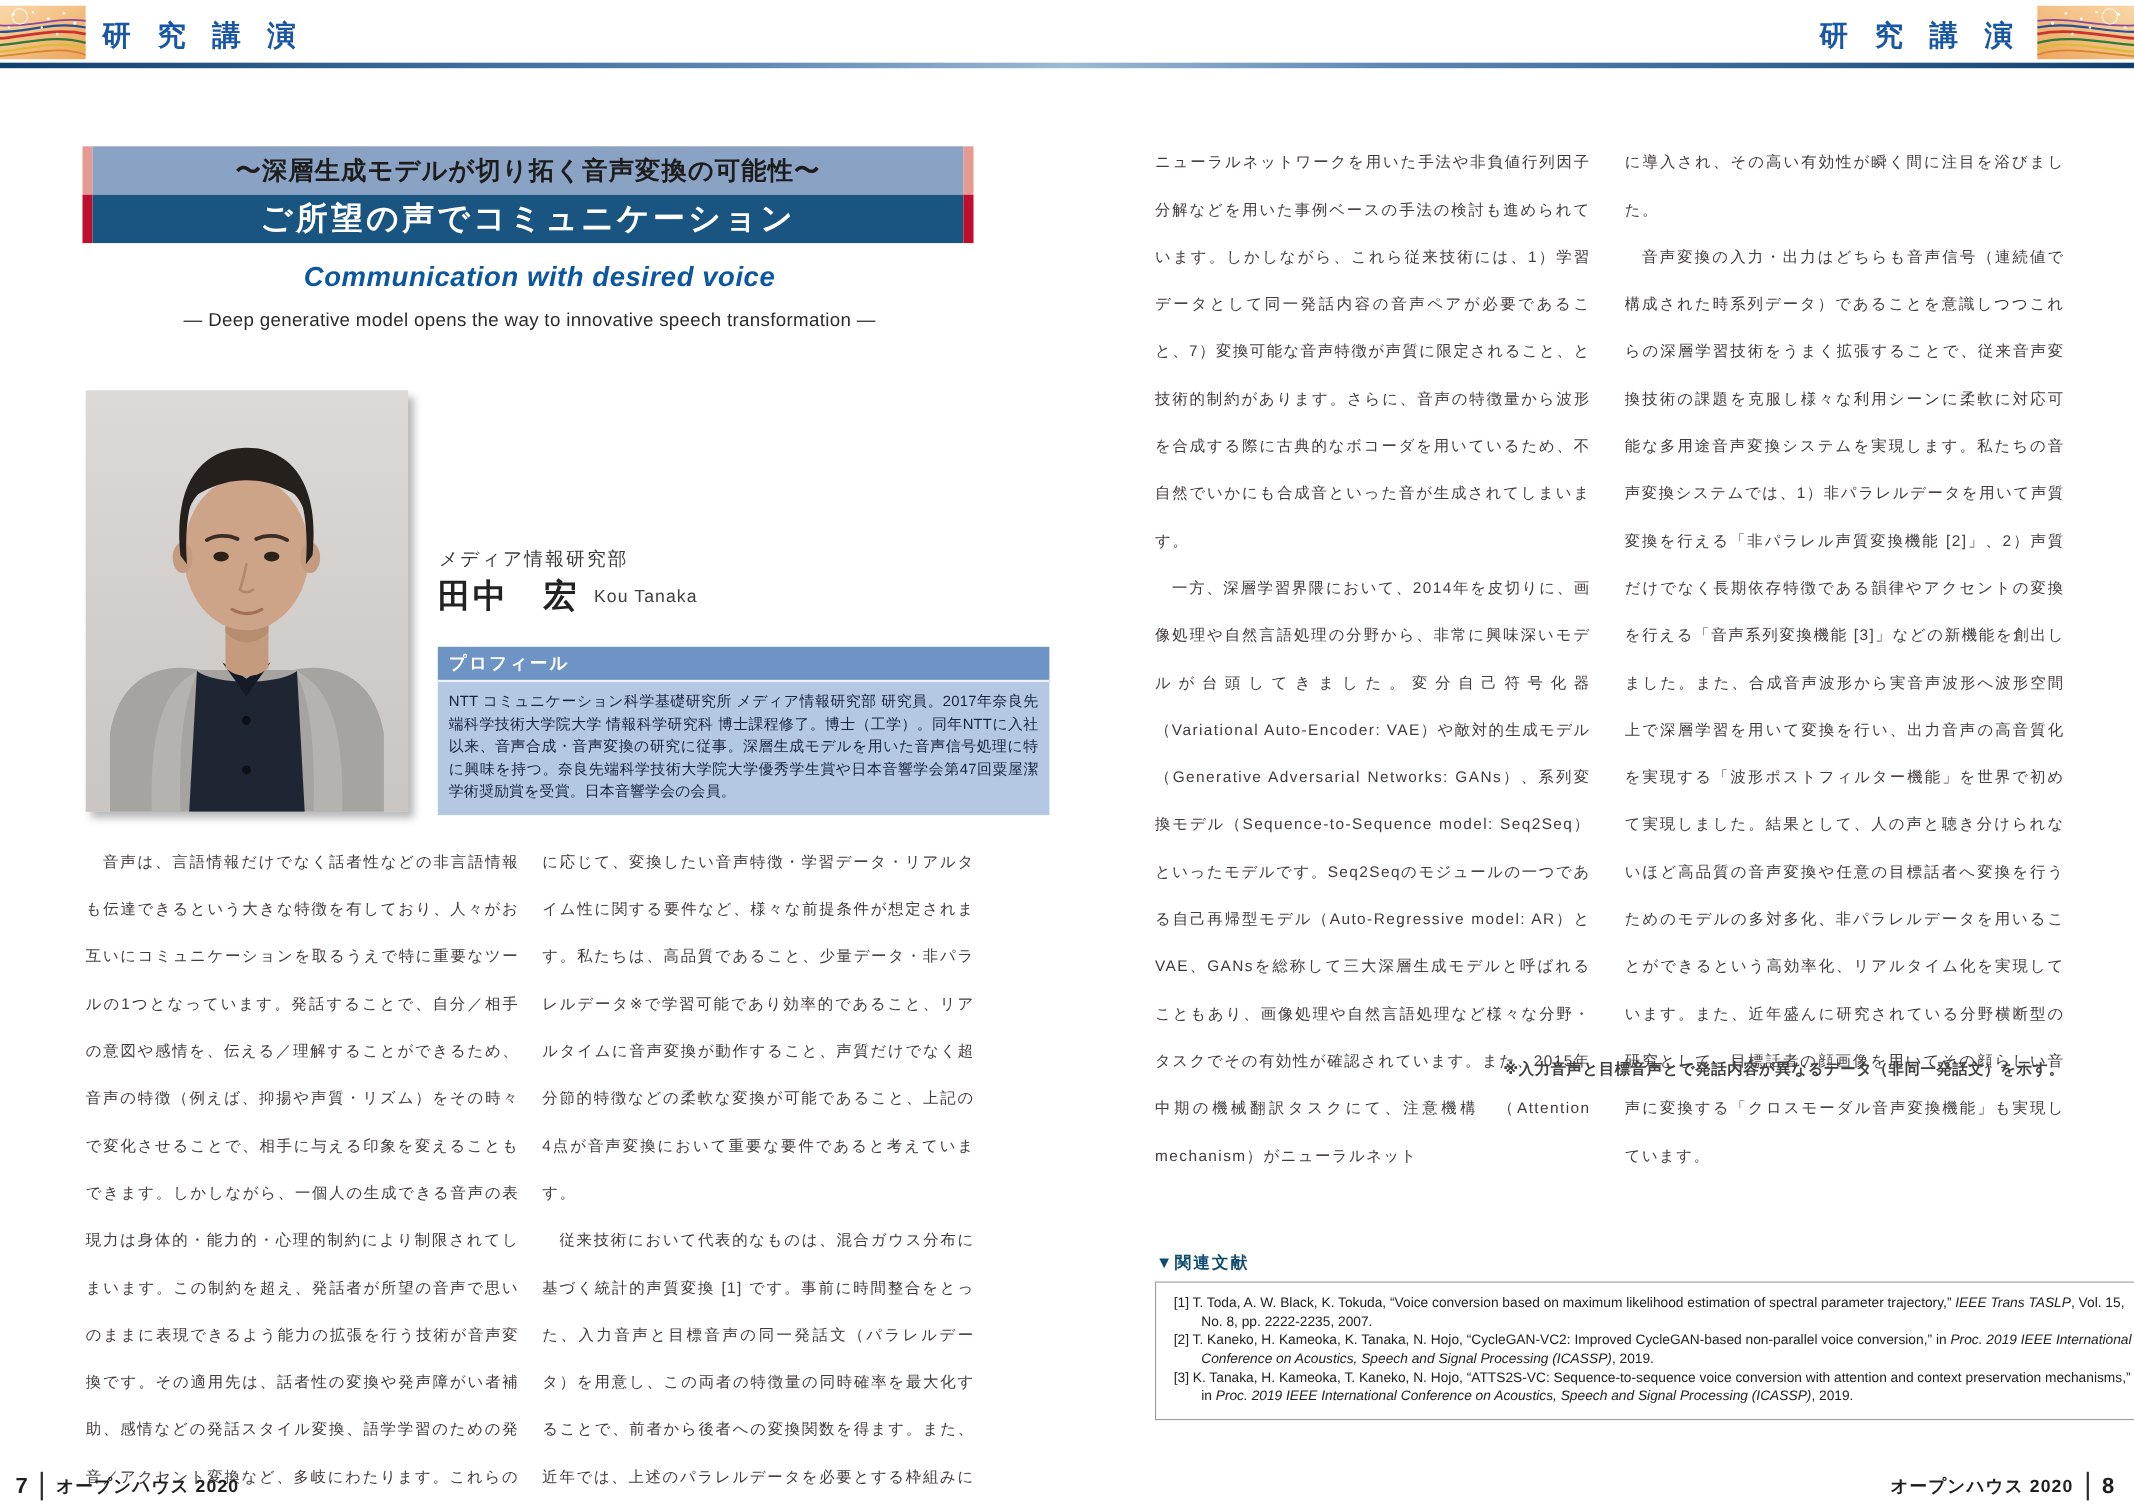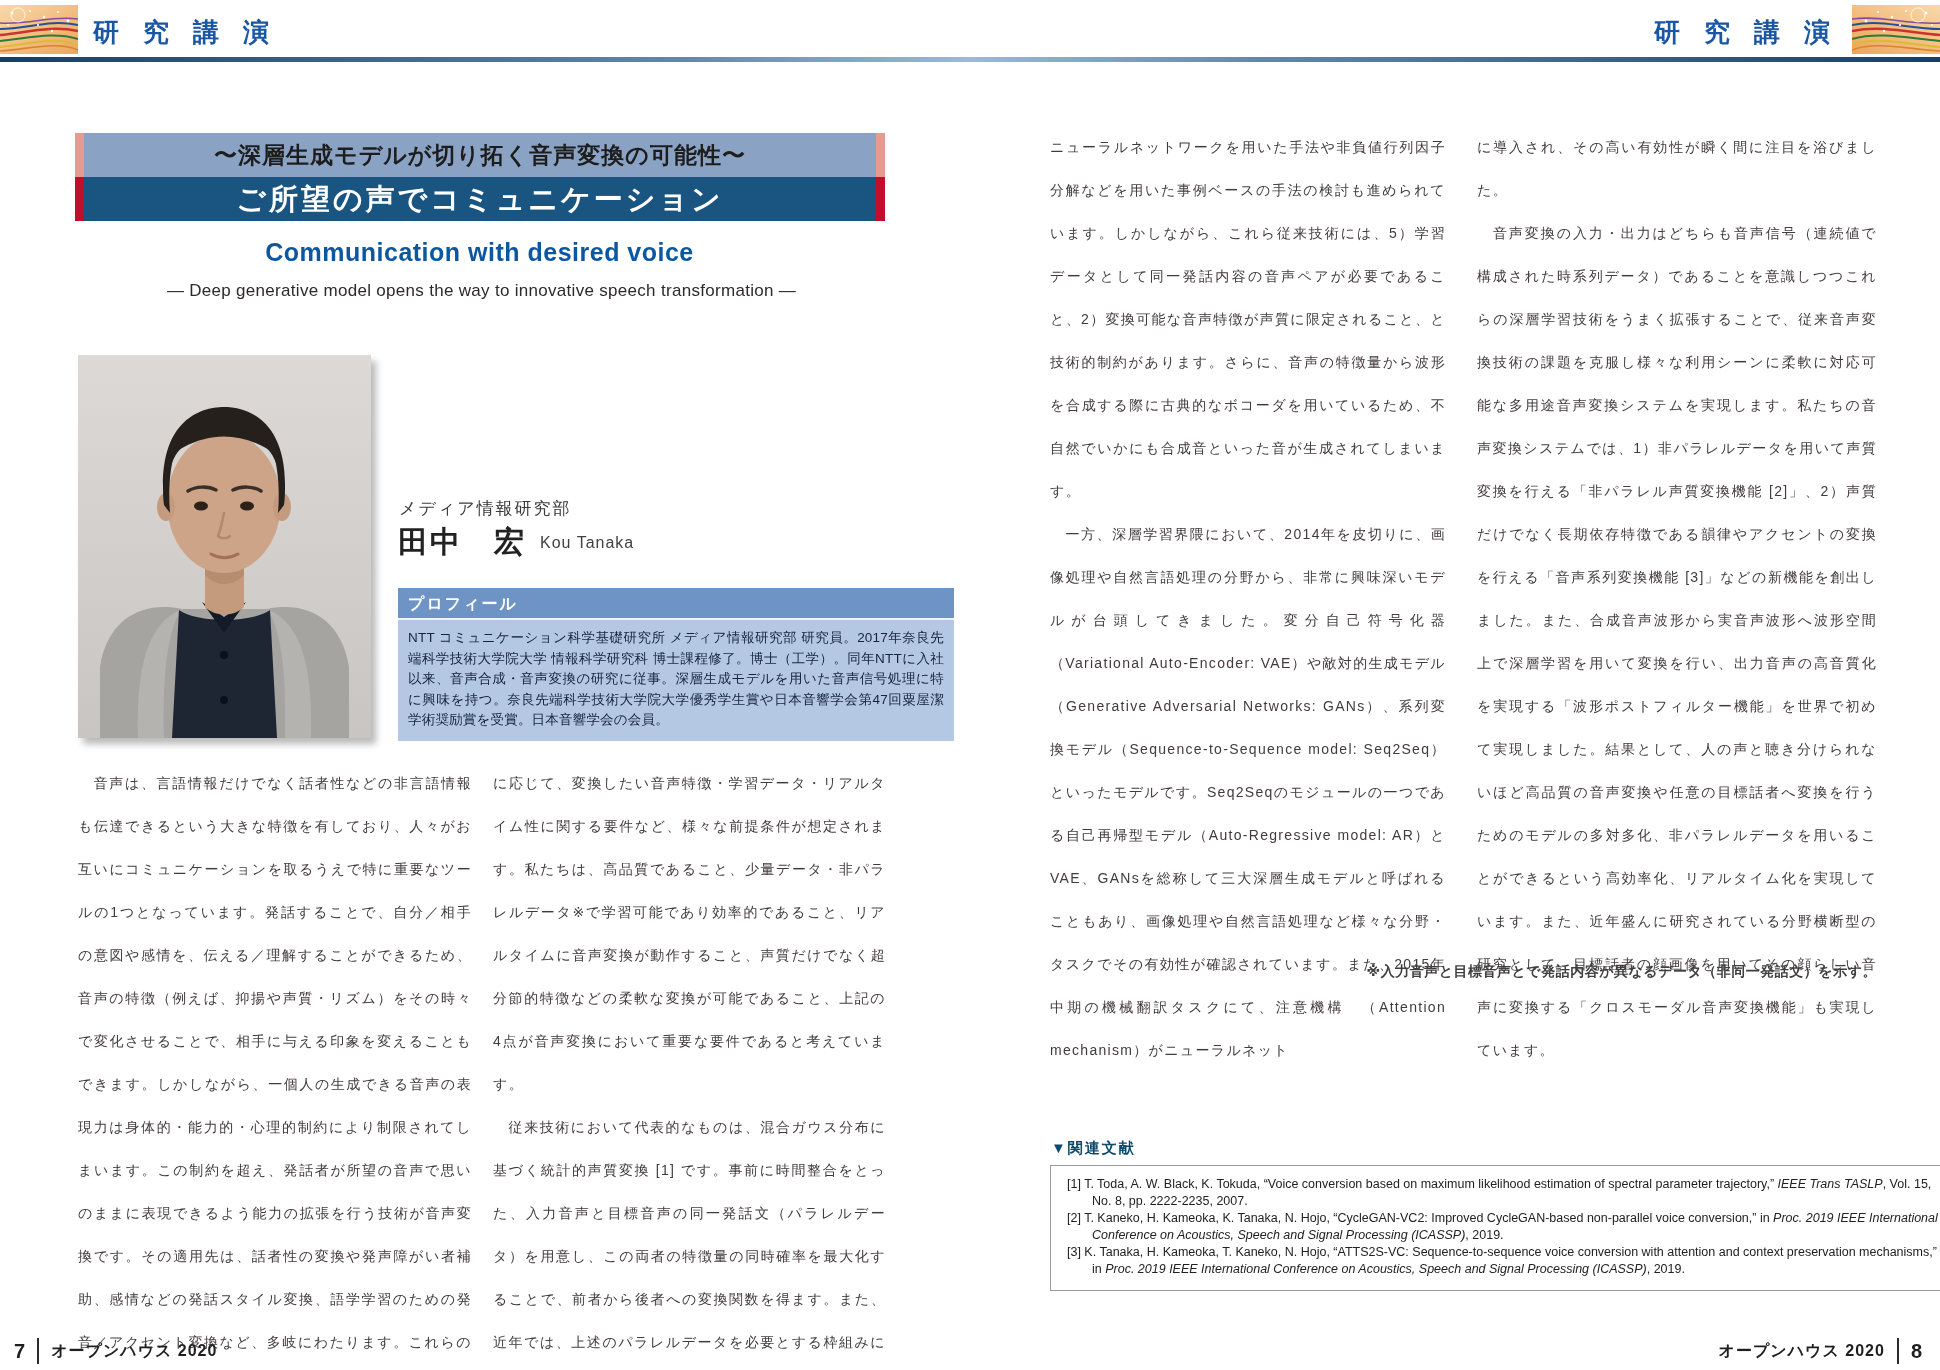--- a/index.html
+++ b/index.html
@@ -30,22 +30,22 @@
   .strip.salmon { background:#e59a92; }
   .title-bar {
     flex:1; height:44px; background:#1a5480; color:#ffffff; text-align:center;
     font-size:29px; font-weight:bold; line-height:44px; letter-spacing:3px; white-space:nowrap;
   }
   .subtitle-bar {
     flex:1; height:44px; background:#8aa3c5; color:#1d1d1d; text-align:center;
     font-size:23px; font-weight:600; line-height:44px; letter-spacing:1px; white-space:nowrap;
   }
   .en-title {
-    position:absolute; left:76px; top:238px; width:807px; text-align:center;
-    color:#0d57a1; font-size:25px; font-weight:600; letter-spacing:0.5px;
+    position:absolute; left:87px; top:238px; width:807px; text-align:center;
+    color:#0d57a1; font-size:25px; font-weight:600; letter-spacing:0.5px;font-style:italic;
   }
   .en-subtitle {
     position:absolute; left:78px; top:281px; width:807px; text-align:center;
     color:#2e2a2b; font-size:17px; font-weight:500; letter-spacing:0.3px;
   }
   
   .photo {
     position:absolute; left:78px; top:355px; width:293px; height:383px;
     box-shadow:5px 6px 7px rgba(0,0,0,0.28); background:#d6d3d0;
   }
@@ -228,21 +228,21 @@
   </div>
 
   <div class="col col1">
     <p>　音声は、言語情報だけでなく話者性などの非言語情報も伝達できるという大きな特徴を有しており、人々がお互いにコミュニケーションを取るうえで特に重要なツールの1つとなっています。発話することで、自分／相手の意図や感情を、伝える／理解することができるため、音声の特徴（例えば、抑揚や声質・リズム）をその時々で変化させることで、相手に与える印象を変えることもできます。しかしながら、一個人の生成できる音声の表現力は身体的・能力的・心理的制約により制限されてしまいます。この制約を超え、発話者が所望の音声で思いのままに表現できるよう能力の拡張を行う技術が音声変換です。その適用先は、話者性の変換や発声障がい者補助、感情などの発話スタイル変換、語学学習のための発音／アクセント変換など、多岐にわたります。これらの利用シーン</p>
   </div>
   <div class="col col2">
     <p>に応じて、変換したい音声特徴・学習データ・リアルタイム性に関する要件など、様々な前提条件が想定されます。私たちは、高品質であること、少量データ・非パラレルデータ※で学習可能であり効率的であること、リアルタイムに音声変換が動作すること、声質だけでなく超分節的特徴などの柔軟な変換が可能であること、上記の4点が音声変換において重要な要件であると考えています。</p>
     <p>　従来技術において代表的なものは、混合ガウス分布に基づく統計的声質変換 [1] です。事前に時間整合をとった、入力音声と目標音声の同一発話文（パラレルデータ）を用意し、この両者の特徴量の同時確率を最大化することで、前者から後者への変換関数を得ます。また、近年では、上述のパラレルデータを必要とする枠組みにおいて、性能改善のため、</p>
   </div>
   <div class="col col3">
-    <p>ニューラルネットワークを用いた手法や非負値行列因子分解などを用いた事例ベースの手法の検討も進められています。しかしながら、これら従来技術には、5）学習データとして同一発話内容の音声ペアが必要であること、2）変換可能な音声特徴が声質に限定されること、と技術的制約があります。さらに、音声の特徴量から波形を合成する際に古典的なボコーダを用いているため、不自然でいかにも合成音といった音が生成されてしまいます。</p>
+    <p>ニューラルネットワークを用いた手法や非負値行列因子分解などを用いた事例ベースの手法の検討も進められています。しかしながら、これら従来技術には、1）学習データとして同一発話内容の音声ペアが必要であること、7）変換可能な音声特徴が声質に限定されること、と技術的制約があります。さらに、音声の特徴量から波形を合成する際に古典的なボコーダを用いているため、不自然でいかにも合成音といった音が生成されてしまいます。</p>
     <p>　一方、深層学習界隈において、2014年を皮切りに、画像処理や自然言語処理の分野から、非常に興味深いモデルが台頭してきました。変分自己符号化器　（Variational Auto-Encoder: VAE）や敵対的生成モデル（Generative Adversarial Networks: GANs）、系列変換モデル（Sequence-to-Sequence model: Seq2Seq）といったモデルです。Seq2Seqのモジュールの一つである自己再帰型モデル（Auto-Regressive model: AR）とVAE、GANsを総称して三大深層生成モデルと呼ばれることもあり、画像処理や自然言語処理など様々な分野・タスクでその有効性が確認されています。また、2015年中期の機械翻訳タスクにて、注意機構　（Attention mechanism）がニューラルネット</p>
   </div>
   <div class="col col4">
     <p>に導入され、その高い有効性が瞬く間に注目を浴びました。</p>
     <p>　音声変換の入力・出力はどちらも音声信号（連続値で構成された時系列データ）であることを意識しつつこれらの深層学習技術をうまく拡張することで、従来音声変換技術の課題を克服し様々な利用シーンに柔軟に対応可能な多用途音声変換システムを実現します。私たちの音声変換システムでは、1）非パラレルデータを用いて声質変換を行える「非パラレル声質変換機能 [2]」、2）声質だけでなく長期依存特徴である韻律やアクセントの変換を行える「音声系列変換機能 [3]」などの新機能を創出しました。また、合成音声波形から実音声波形へ波形空間上で深層学習を用いて変換を行い、出力音声の高音質化を実現する「波形ポストフィルター機能」を世界で初めて実現しました。結果として、人の声と聴き分けられないほど高品質の音声変換や任意の目標話者へ変換を行うためのモデルの多対多化、非パラレルデータを用いることができるという高効率化、リアルタイム化を実現しています。また、近年盛んに研究されている分野横断型の研究として、目標話者の顔画像を用いてその顔らしい音声に変換する「クロスモーダル音声変換機能」も実現しています。</p>
   </div>
 
   <div class="note">※入力音声と目標音声とで発話内容が異なるデータ（非同一発話文）を示す。</div>
 
   <div class="refs-heading">▼関連文献</div>

